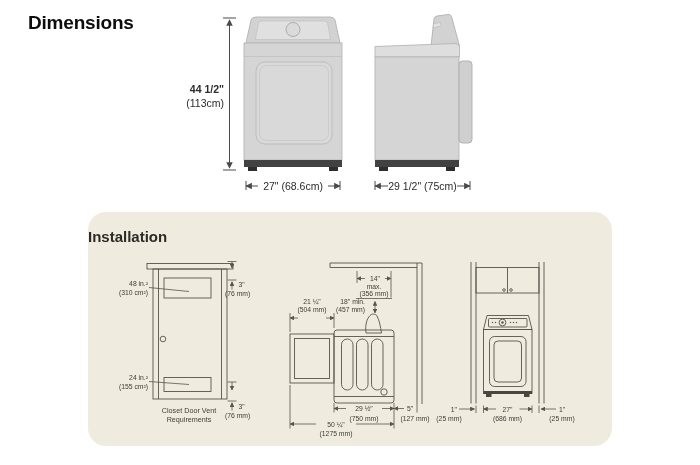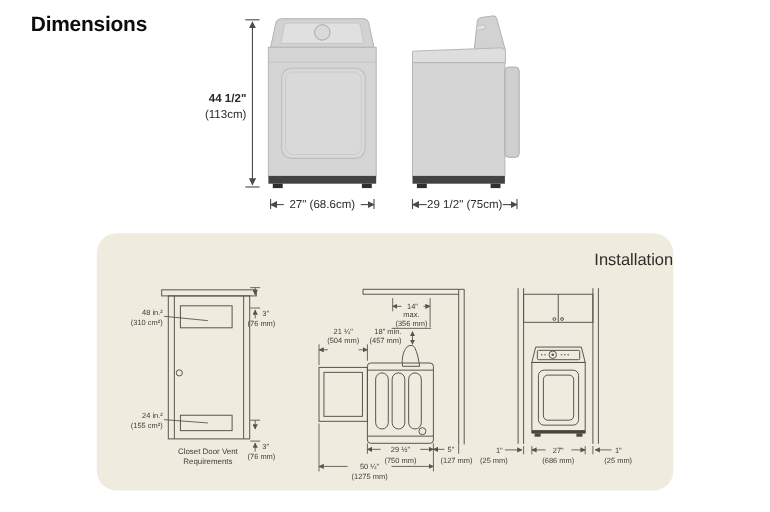--- a/index.html
+++ b/index.html
@@ -1,21 +1,21 @@
 <!DOCTYPE html>
 <html><head>
 <meta charset="utf-8">
 <style>
   html,body{margin:0;padding:0;}
   body{background:#ffffff;font-family:"Liberation Sans",sans-serif;}
   .stage{position:relative;width:624px;height:465px;background:#ffffff;overflow:hidden;}
   .page-title{position:absolute;left:28px;top:12px;font-size:19px;font-weight:bold;color:#0d0d0d;letter-spacing:-.2px;}
   .top-svg{position:absolute;left:0;top:0;}
   .install-panel{position:absolute;left:88px;top:212px;width:524px;height:234px;background:#f0ebdf;border-radius:18px;}
-  .install-title{position:absolute;left:0;right:0;top:16px;text-align:right;font-size:15px;font-weight:400;color:#2c2b28;}
+  .install-title{position:absolute;left:0;right:0;top:16px;text-align:left;font-size:15px;font-weight:700;color:#2c2b28;}
   .install-svg{position:absolute;left:0;top:0;}
   svg text{font-family:"Liberation Sans",sans-serif;}
   .dimtxt{font-size:10.5px;fill:#2b2b2b;}
   .itxt{font-size:6.8px;fill:#3f3d37;}
   .icap{font-size:7.2px;fill:#3f3d37;}
   .iline{stroke:#57544c;stroke-width:0.9;fill:none;}
   .idim{stroke:#57544c;stroke-width:0.8;fill:none;}
   .gdim{stroke:#4a4a4a;stroke-width:1;fill:none;}
 </style>
 </head>

